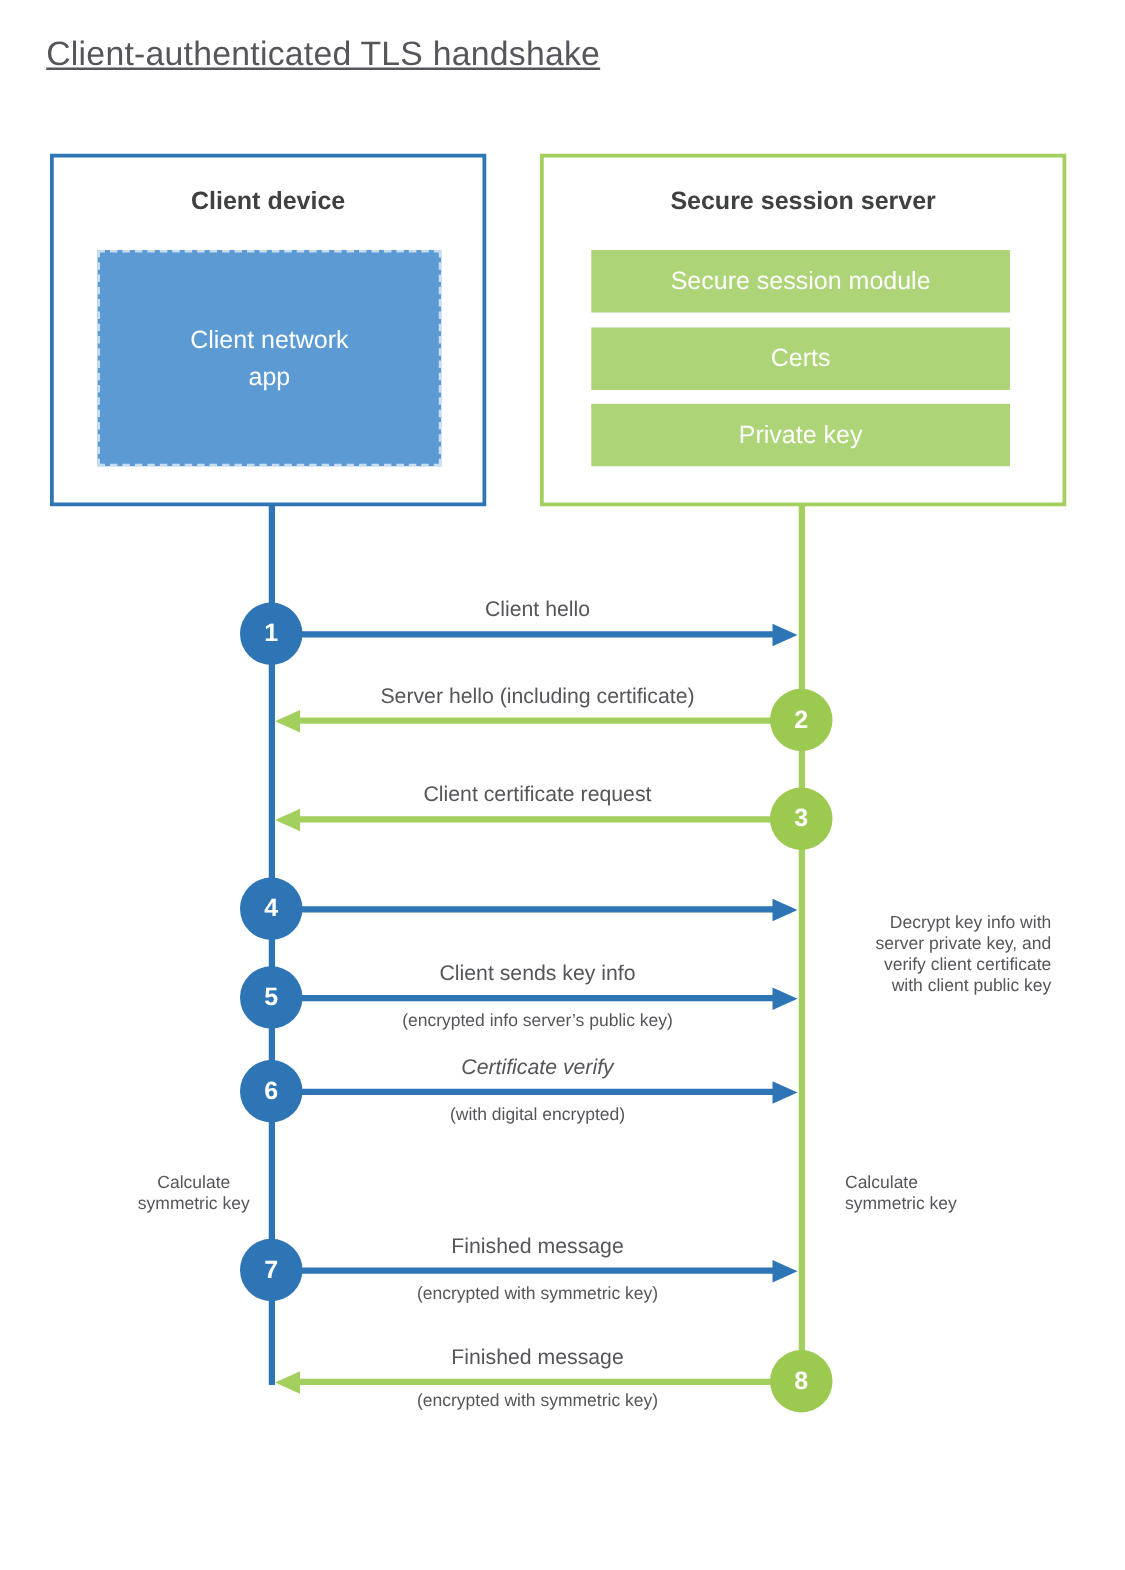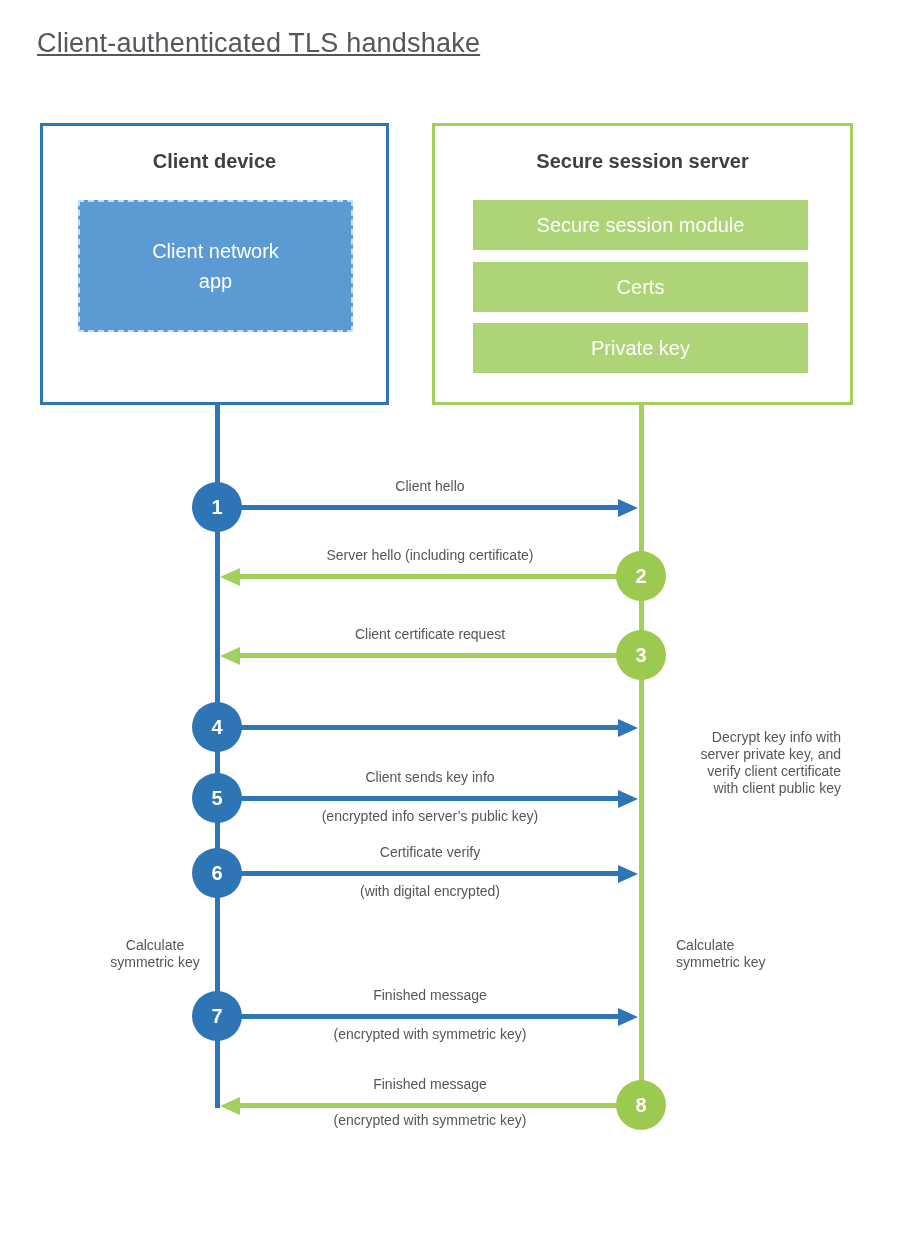--- a/index.html
+++ b/index.html
@@ -15,21 +15,21 @@
     font-size:27px;font-weight:400;color:#55565b;letter-spacing:0.2px;text-decoration:underline;
   }
   .box{position:absolute;box-sizing:border-box;background:#ffffff;}
   .client-box{left:40px;top:123px;width:349px;height:282px;border:3px solid #2e75b6;}
   .server-box{left:432px;top:123px;width:421px;height:282px;border:3px solid #a3cf5e;}
   .box-title{
     position:absolute;left:0;right:0;top:24px;text-align:center;
     font-size:20px;font-weight:700;color:#3f4042;
   }
   .app-rect{
-    position:absolute;left:78px;top:200px;width:275px;height:132px;
+    position:absolute;left:78px;top:200px;width:275px;height:173px;
     box-sizing:border-box;background:#5b9ad3;border:2px dashed #c9ddf1;
     display:flex;align-items:center;justify-content:center;
     color:#ffffff;font-size:20px;text-align:center;white-space:pre-line;line-height:1.5;
   }
   .bar{
     position:absolute;left:473px;width:335px;height:50px;background:#aed478;
     display:flex;align-items:center;justify-content:center;
     color:#ffffff;font-size:20px;
   }
   .lifeline{position:absolute;width:5px;}
@@ -45,21 +45,21 @@
   .arrow{position:absolute;height:5px;z-index:2;}
   .arrow .shaft{position:absolute;top:0;height:5px;width:380px;}
   .arrow.right .shaft{left:0;background:#2e75b6;}
   .arrow.left  .shaft{left:18px;background:#a3cf5e;}
   .arrow .head{position:absolute;width:0;height:0;top:-6.5px;
     border-top:9px solid transparent;border-bottom:9px solid transparent;}
   .arrow.right .head{left:378px;border-left:20px solid #2e75b6;}
   .arrow.left  .head{left:0;border-right:20px solid #a3cf5e;}
   .msg{
     position:absolute;left:240px;width:380px;text-align:center;
-    font-size:14px;color:#545659;
+    font-size:17px;color:#545659;
   }
   .sub{
     position:absolute;left:240px;width:380px;text-align:center;
     font-size:14px;color:#545659;
   }
   .note{
     position:absolute;font-size:14px;color:#545659;line-height:17px;white-space:pre-line;
   }
   .note.decrypt{left:666px;top:729px;width:175px;text-align:right;}
   .note.calc-left{left:75px;top:937px;width:160px;text-align:center;}
@@ -134,21 +134,21 @@
   <div class="msg" style="top:769px;">Client sends key info</div>
   <div class="arrow right" style="left:240px;top:796px;width:398px;">
     <span class="shaft"></span>
     <span class="head"></span>
   </div>
   <div class="sub" style="top:808px;">(encrypted info server’s public key)</div>
   <div class="circle blue" style="left:192px;top:773px;">
     <span>5</span>
   </div>
 
-  <div class="msg" style="top:844px;">Certificate verify</div>
+  <div class="msg" style="top:844px;font-style:italic;">Certificate verify</div>
   <div class="arrow right" style="left:240px;top:871px;width:398px;">
     <span class="shaft"></span>
     <span class="head"></span>
   </div>
   <div class="sub" style="top:883px;">(with digital encrypted)</div>
   <div class="circle blue" style="left:192px;top:848px;">
     <span>6</span>
   </div>
 
   <div class="note decrypt">Decrypt key info with

